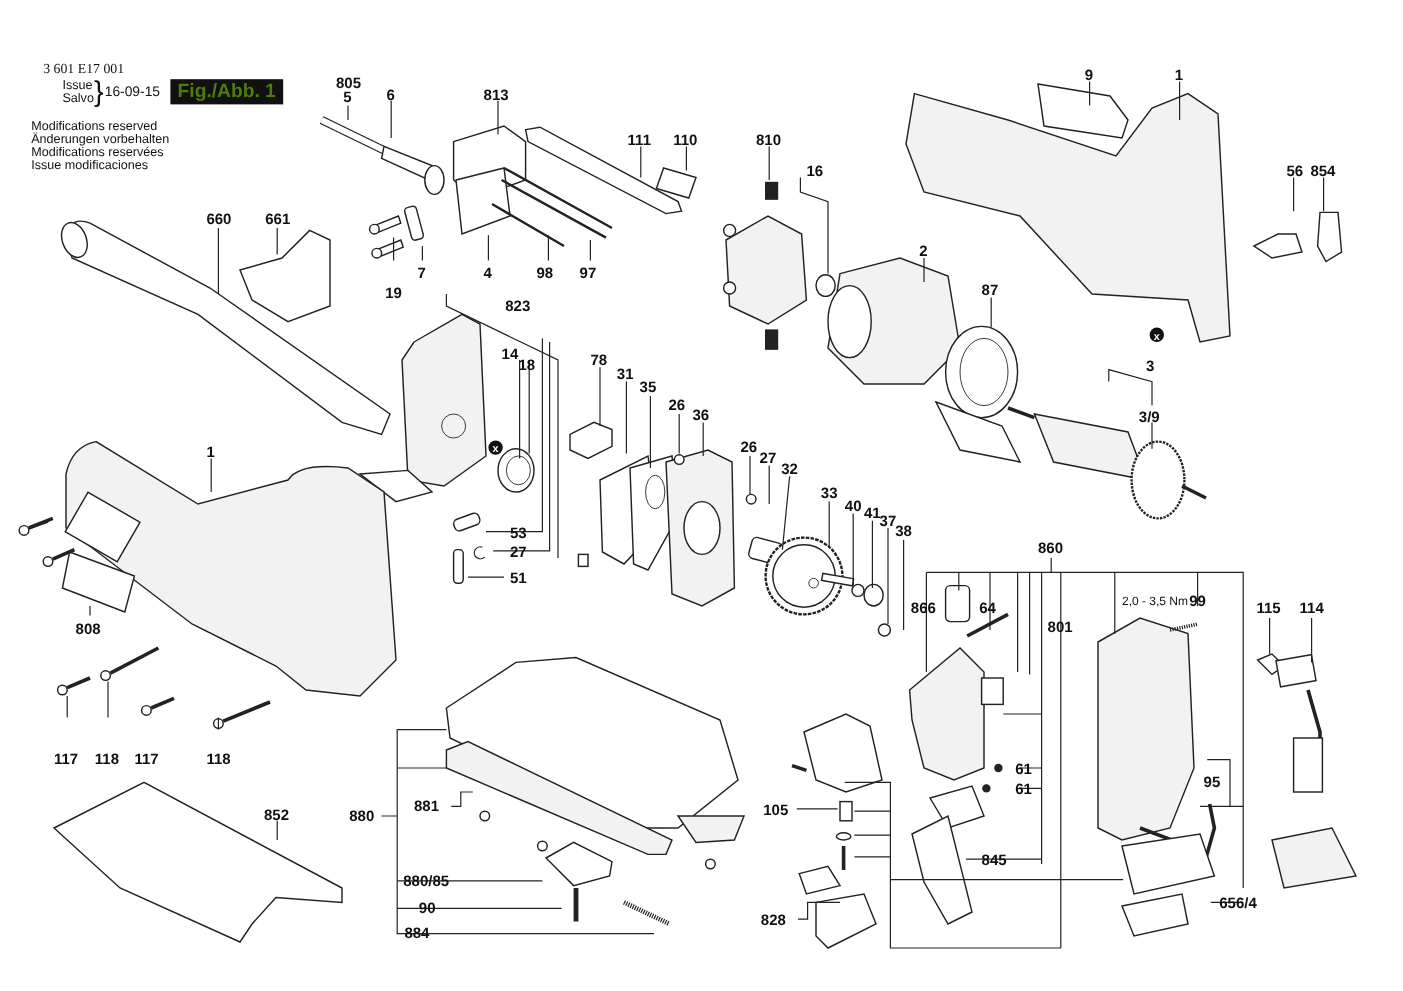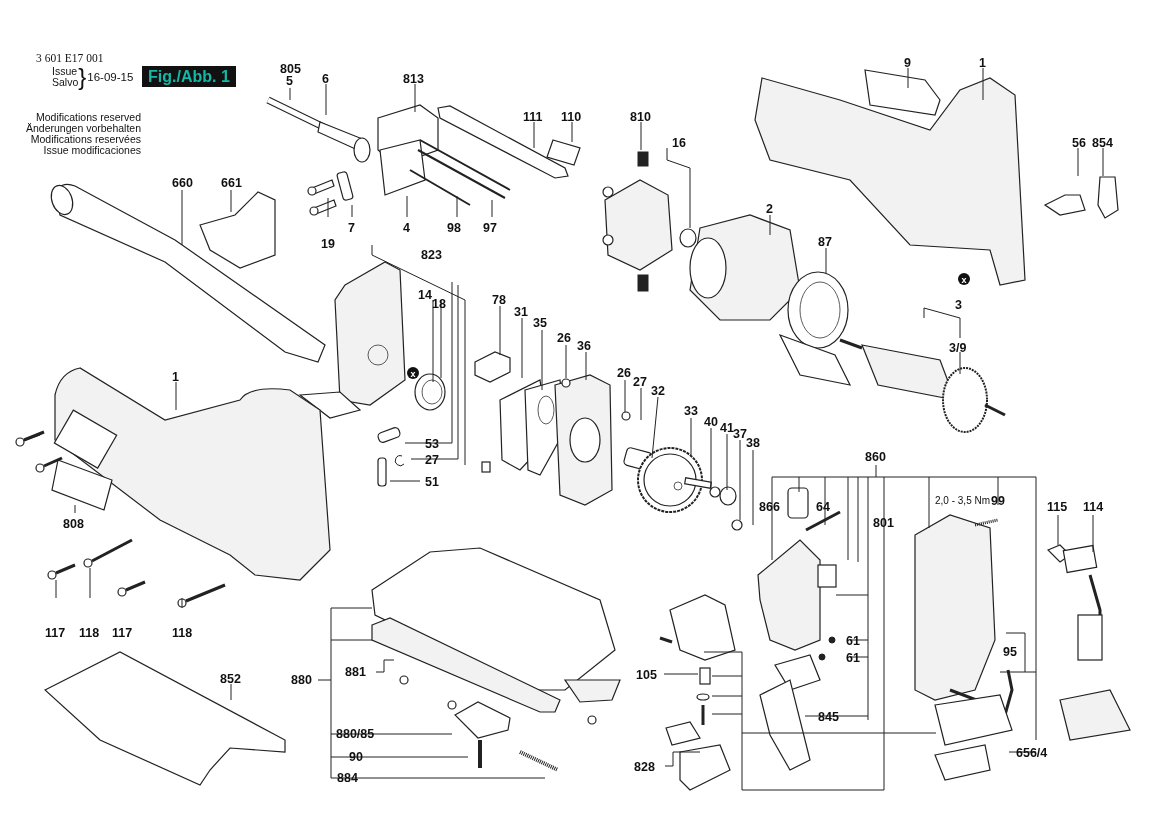--- a/index.html
+++ b/index.html
@@ -4,22 +4,22 @@
 <style>
   html,body{margin:0;padding:0;background:#fff;}
   body{width:1169px;height:826px;position:relative;overflow:hidden;font-family:"Liberation Sans",sans-serif;color:#111;}
   #diagram{position:absolute;left:0;top:0;width:1169px;height:826px;}
   .hdr{position:absolute;font-size:11px;line-height:12px;}
   #doc-number{left:36px;top:52px;font-size:11.5px;font-family:Liberation Serif, serif;}
   #issue-block{left:52px;top:66px;display:flex;align-items:center;}
   #issue-labels{font-size:10.5px;line-height:11px;}
   #issue-brace{font-size:24px;line-height:22px;margin:0 1px 0 0;font-weight:300;}
   #issue-date{font-size:11.5px;}
-  #fig-badge{position:absolute;left:142px;top:66px;background:#111;color:#14b8a6;font-weight:bold;font-size:16px;padding:1px 6px;line-height:19px;}
-  #notes{left:26px;top:112px;font-size:10.5px;line-height:11px;text-align:right;}
+  #fig-badge{position:absolute;left:142px;top:66px;background:#111;color:#4d7c0f;font-weight:bold;font-size:16px;padding:1px 6px;line-height:19px;}
+  #notes{left:26px;top:100px;font-size:10.5px;line-height:11px;}
   .lbl{font-family:"Liberation Sans",sans-serif;font-weight:bold;font-size:12.5px;fill:#111;}
   .lbl-sm{font-family:"Liberation Sans",sans-serif;font-size:10px;fill:#111;}
   .lead{stroke:#222;stroke-width:1;fill:none;}
   .part{fill:#fff;stroke:#222;stroke-width:1.2;}
   .part-g{fill:#f2f2f2;stroke:#222;stroke-width:1.2;}
   .part-d{fill:#222;stroke:#222;stroke-width:1;}
   .hole{fill:none;stroke:#333;stroke-width:.8;}
 </style>
 </head>
 <body>

